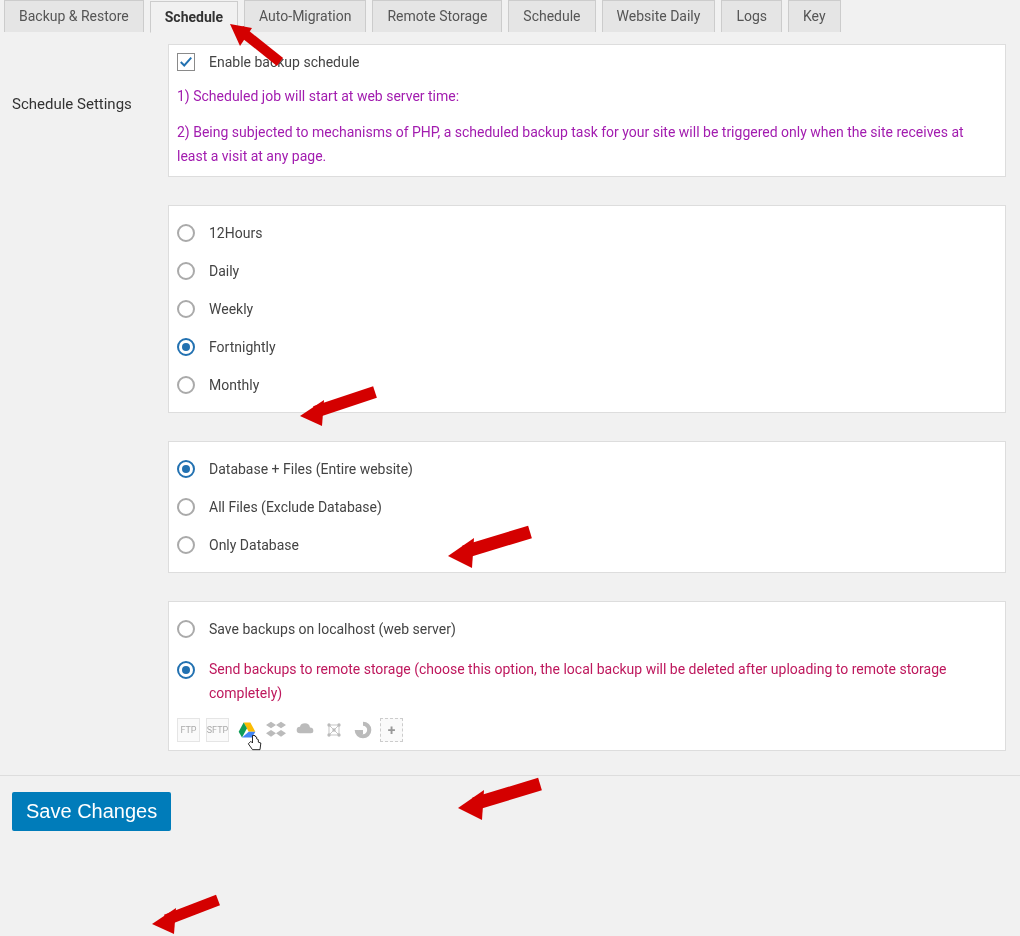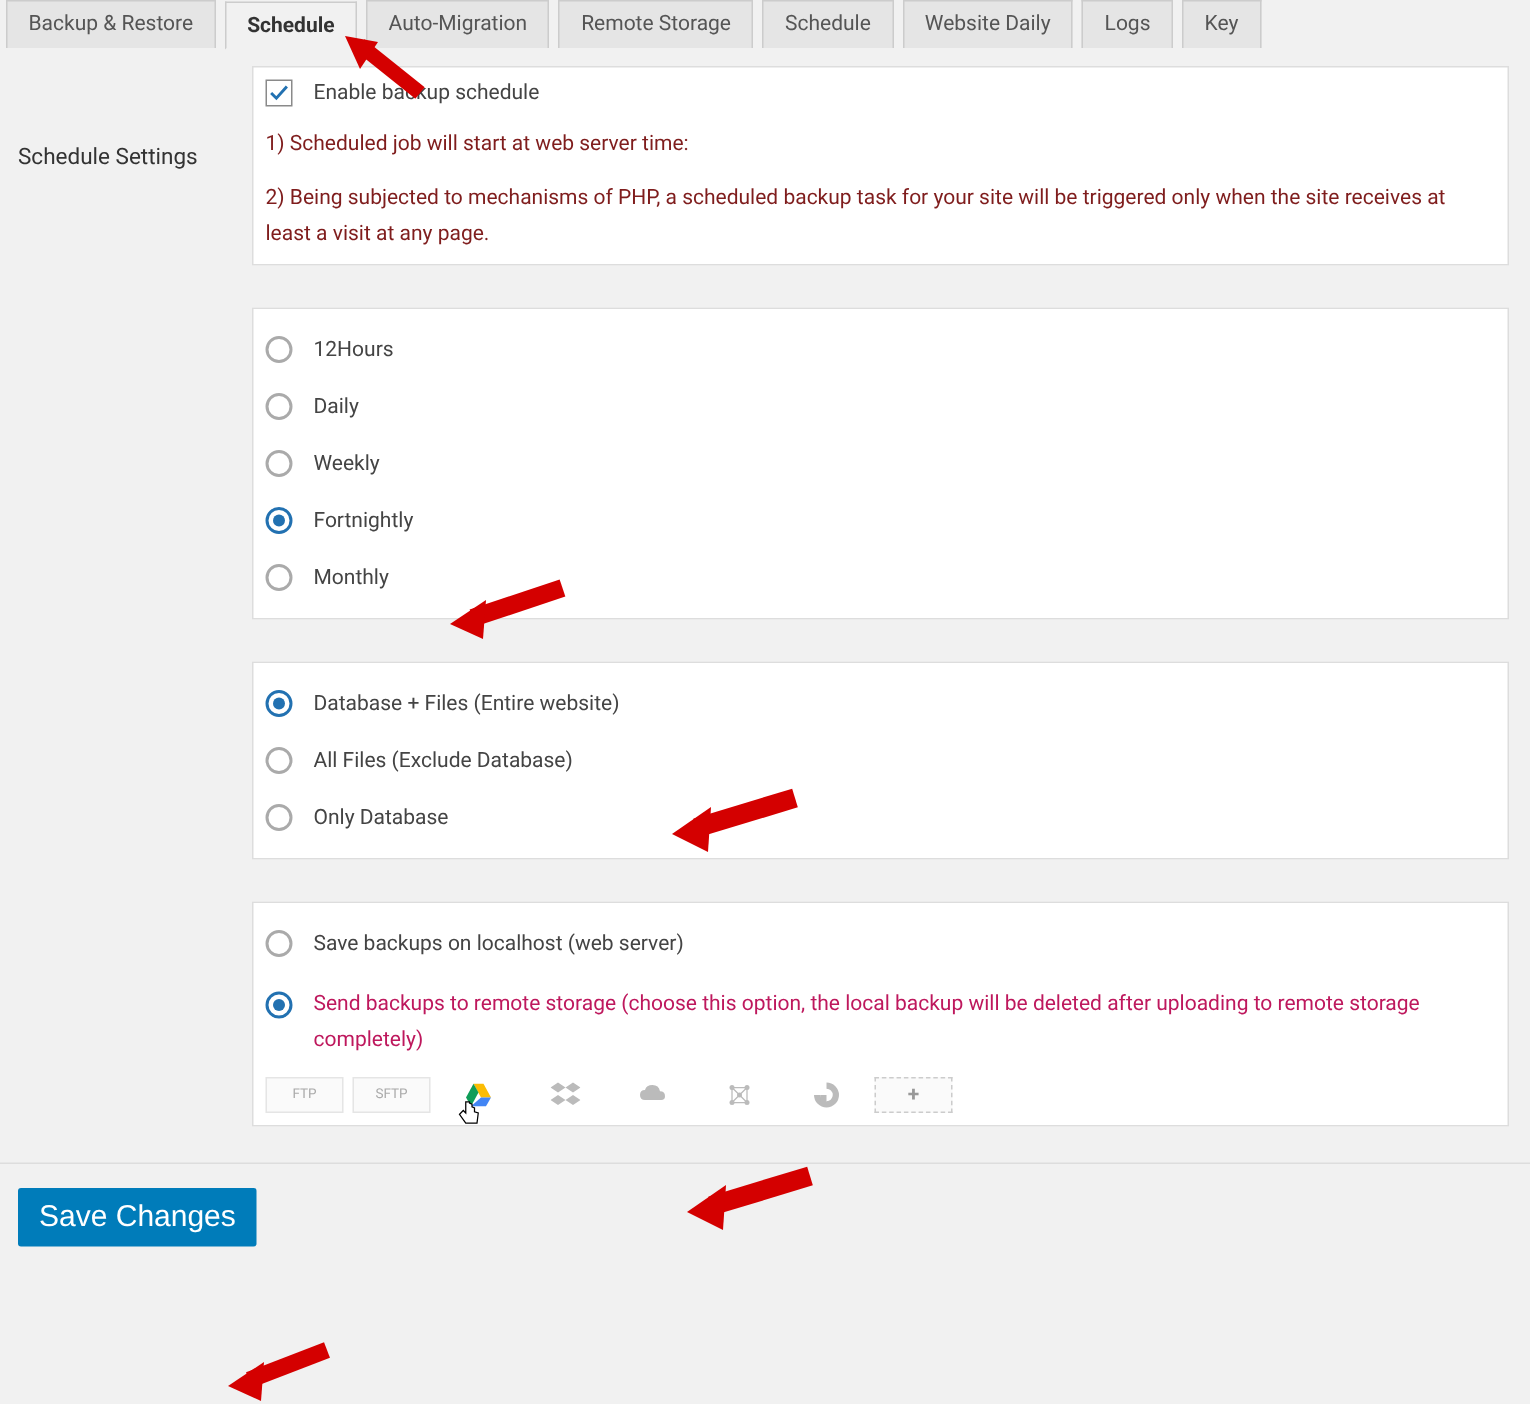--- a/index.html
+++ b/index.html
@@ -67,21 +67,21 @@
       height: 18px;
       border: 1px solid #8a8a8a;
       background: #fff;
       display: inline-flex;
       align-items: center;
       justify-content: center;
       cursor: pointer;
     }
     .cbox svg { width: 14px; height: 14px; }
     .info {
-      color: #7f1d1d;
+      color: #a21caf;
       line-height: 1.7;
       margin-top: 12px;
     }
     .radio-row {
       display: flex;
       align-items: center;
       gap: 14px;
       padding: 10px 0;
     }
     .radio {
@@ -113,21 +113,21 @@
       color: #be185d;
       line-height: 1.7;
     }
     .storage-icons {
       display: flex;
       gap: 6px;
       margin-top: 6px;
       align-items: center;
     }
     .sicon {
-      width: 52px;
+      width: 23px;
       height: 24px;
       border: 1px solid #e5e5e5;
       background: #fafafa;
       display: inline-flex;
       align-items: center;
       justify-content: center;
       font-size: 9px;
       color: #aaa;
       cursor: pointer;
       text-align: right;

